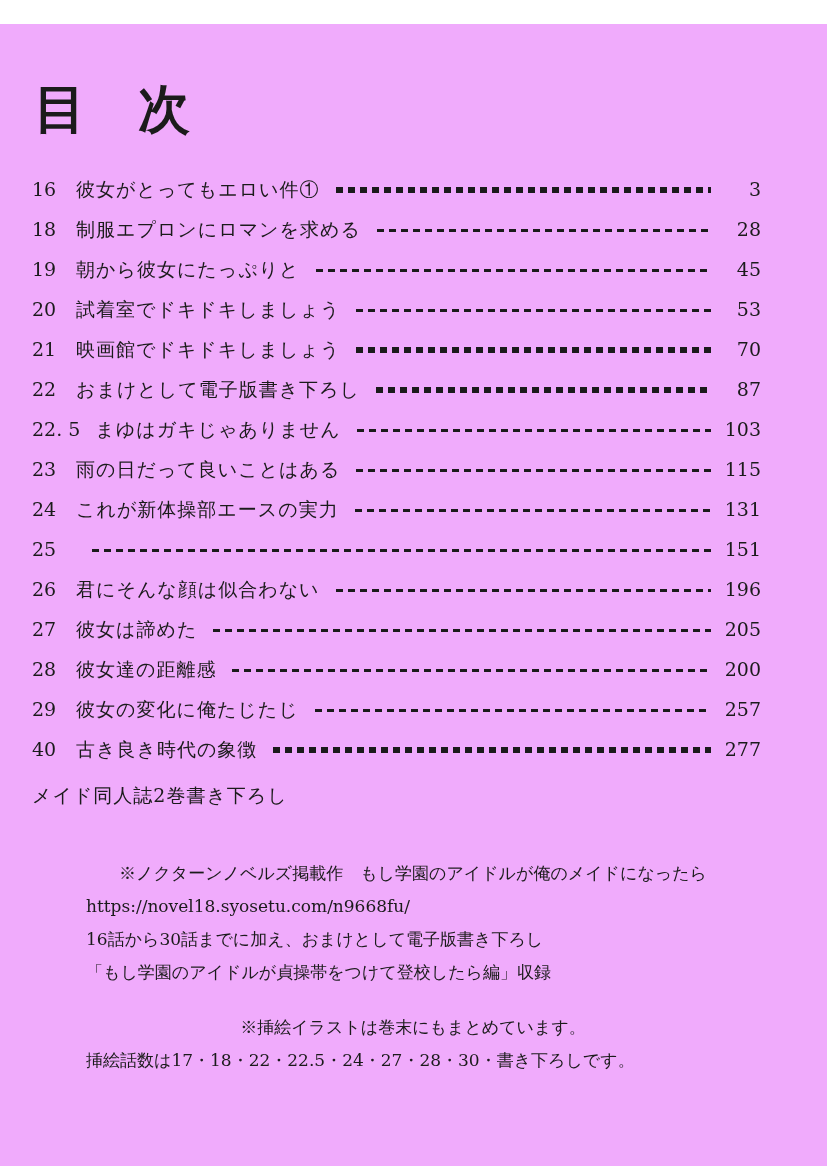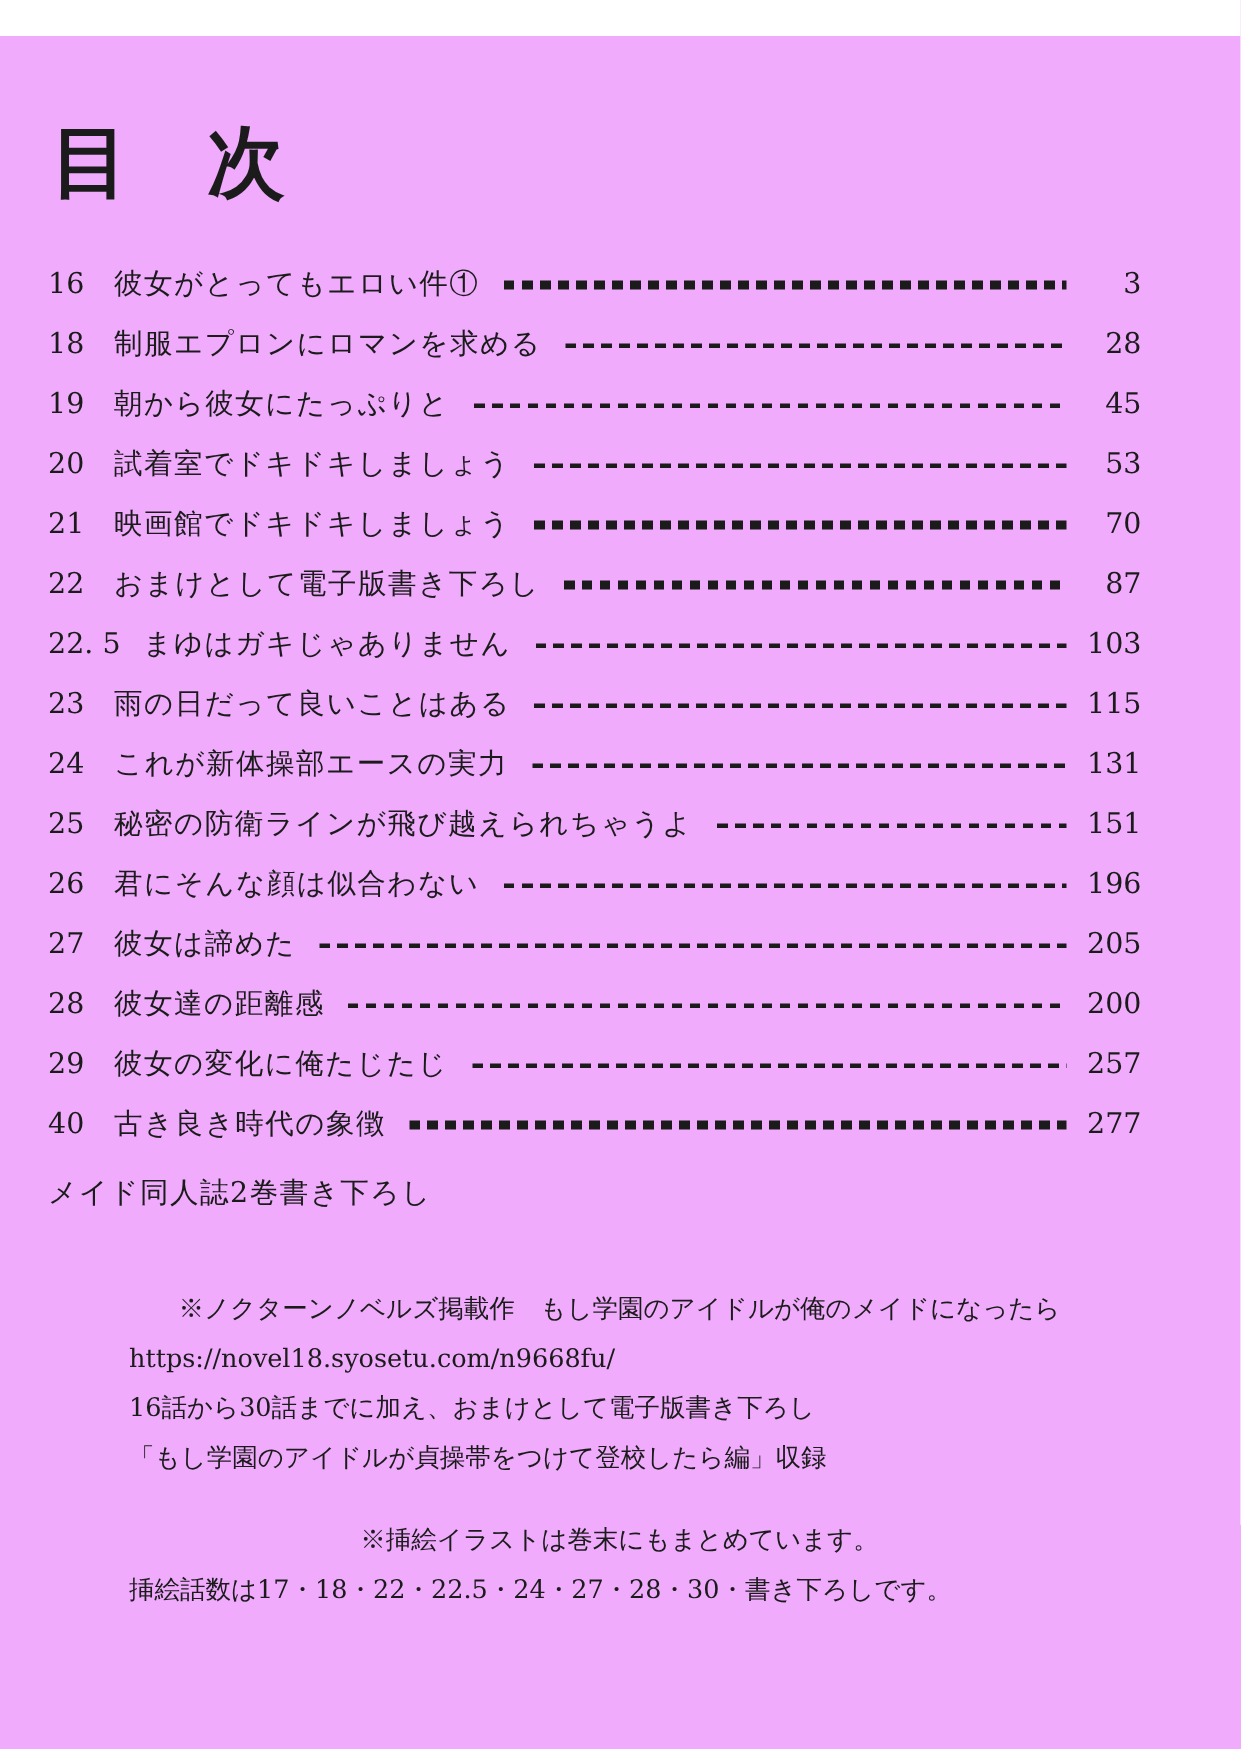--- a/index.html
+++ b/index.html
@@ -130,21 +130,20 @@
         <span class="toc-page">115</span>
       </div>
       <div class="toc-row">
         <span class="toc-no">24</span>
         <span class="toc-title">これが新体操部エースの実力</span>
         <span class="leader"></span>
         <span class="toc-page">131</span>
       </div>
       <div class="toc-row">
         <span class="toc-no">25</span>
-        <span class="toc-title">秘密の防衛ラインが飛び越えられちゃうよ</span>
         <span class="leader"></span>
         <span class="toc-page">151</span>
       </div>
       <div class="toc-row">
         <span class="toc-no">26</span>
         <span class="toc-title">君にそんな顔は似合わない</span>
         <span class="leader"></span>
         <span class="toc-page">196</span>
       </div>
       <div class="toc-row">

